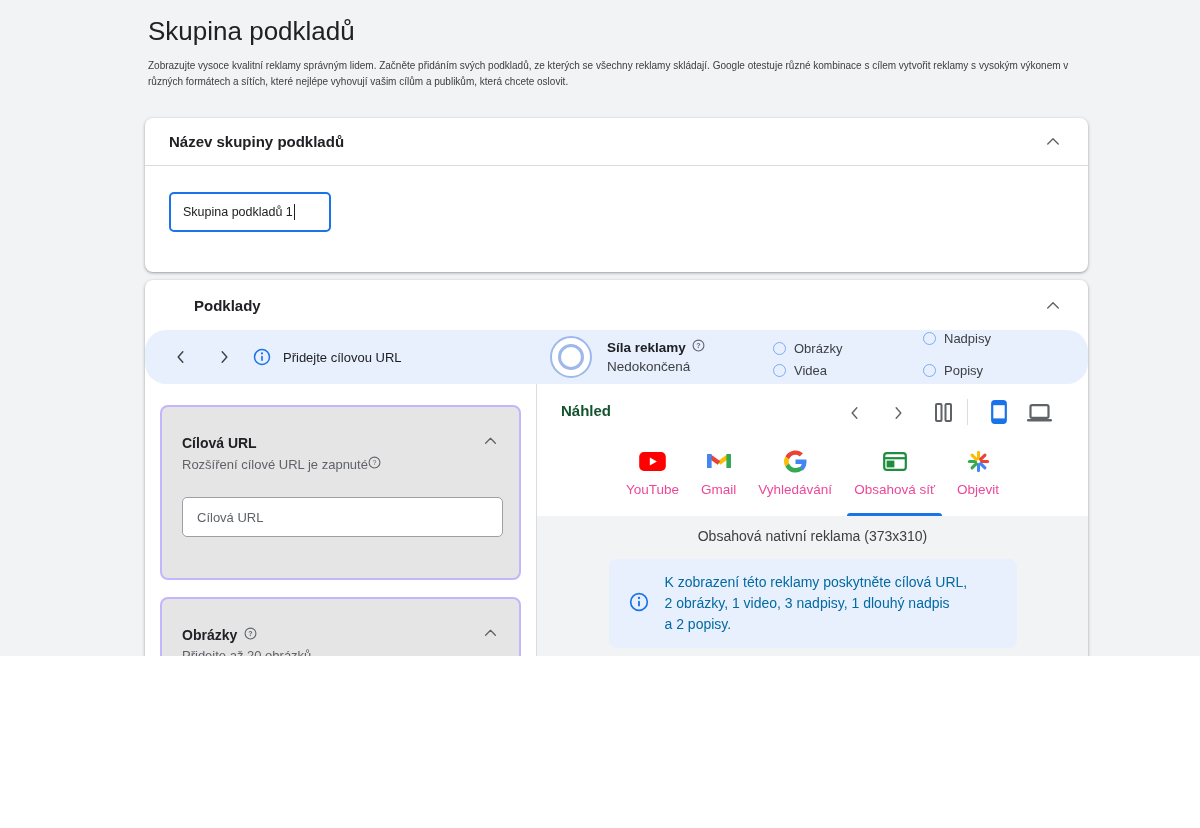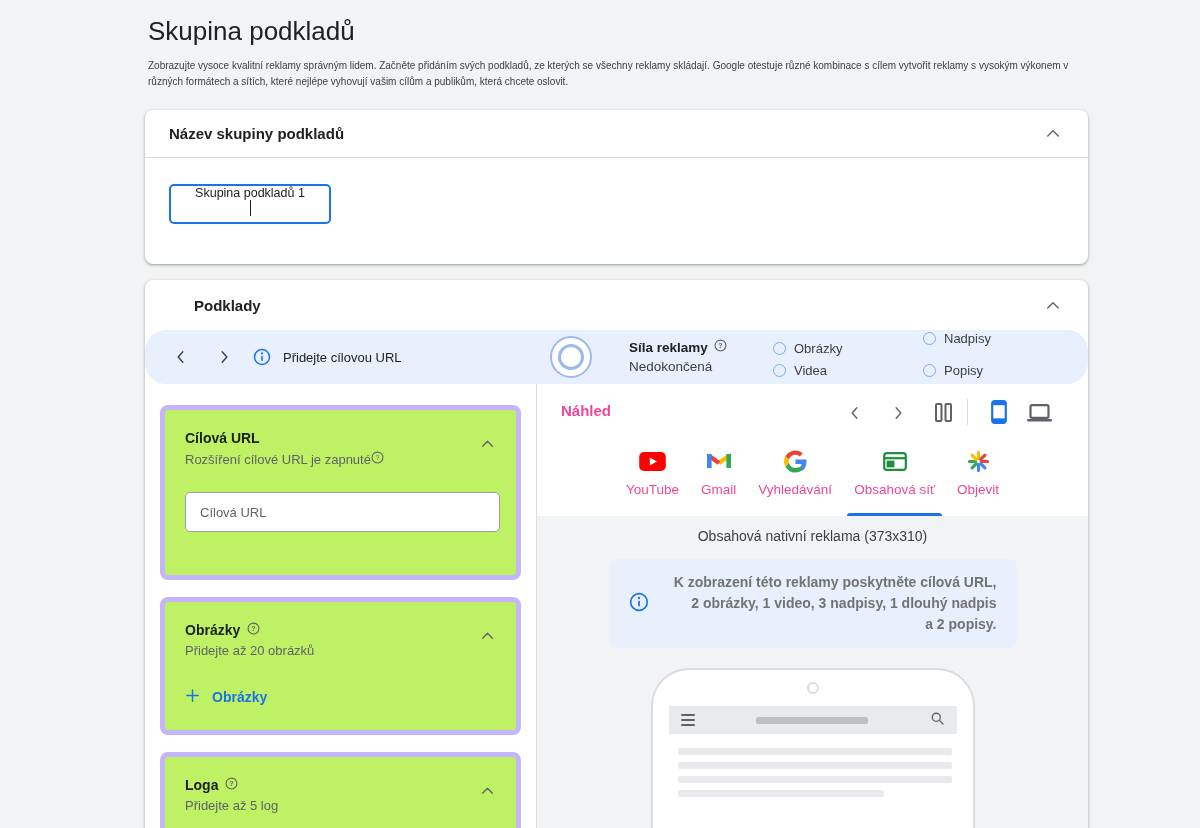--- a/index.html
+++ b/index.html
@@ -1,88 +1,88 @@
 <!DOCTYPE html>
 <html><head>
 <meta charset="utf-8">
 <style>
   * { margin:0; padding:0; box-sizing:border-box; }
   html,body { width:1200px; height:828px; }
   body { font-family:"Liberation Sans", sans-serif; color:#202124; }
-  .app { position:relative; width:1200px; height:828px; background:#f1f3f4; overflow:hidden; }
+  .app { position:relative; width:1200px; height:656px; background:#f1f3f4; overflow:hidden; }
 
   .page-title { position:absolute; left:148px; top:16px; font-size:26px; font-weight:400; color:#202124; }
   .page-desc { position:absolute; left:148px; top:58px; width:945px; font-size:10px; line-height:16px; color:#3c4043; }
 
   .card { position:absolute; left:145px; width:943px; background:#fff; border-radius:8px;
           box-shadow:0 1px 2px 0 rgba(60,64,67,.3), 0 1px 3px 1px rgba(60,64,67,.15); }
-  .card-name { top:110px; height:154px; }
+  .card-name { top:118px; height:154px; }
   .card-assets { top:280px; height:560px; border-bottom-left-radius:0; border-bottom-right-radius:0; }
 
   .card-header { height:48px; display:flex; align-items:center; justify-content:space-between; padding:0 24px; }
   .card-name .card-header { border-bottom:1px solid #dadce0; }
   .card-assets .card-header { height:50px;margin-left:25px; }
   .card-title { font-size:15px; font-weight:700; color:#202124; }
   .collapse-btn { background:none; border:none; cursor:pointer; padding:4px; display:flex; align-items:center; }
 
   .card-name .card-body { padding:26px 24px; }
   .name-input { width:162px; height:40px; border:2px solid #1a73e8; border-radius:5px; display:flex; align-items:center;
-                padding:0 12px; font-size:12.5px; color:#202124; background:#fff; cursor:text;flex-direction:column; }
+                padding:0 12px; font-size:12.5px; color:#202124; background:#fff; cursor:text; }
   .caret { display:inline-block; width:1.5px; height:16px; background:#202124; margin-left:1px; }
 
   .toolbar { position:relative; height:54px; background:#e8f0fe;border-radius:21px; }
   .tb-prev { position:absolute; left:30px; top:20px; } 
   .tb-next { position:absolute; left:74px; top:20px; }
   .tb-prev, .tb-next { background:none; border:none; cursor:pointer; padding:0; display:flex; }
   .tb-info { position:absolute; left:108px; top:18px; }
   .tb-msg { position:absolute; left:138px; top:20px; font-size:13px; color:#202124; }
   .gauge { position:absolute; left:405px; top:6px; width:42px; height:42px; border:2px solid #9db9ec; border-radius:50%;
            background:#fff; display:flex; align-items:center; justify-content:center; }
   .gauge-inner { width:26px; height:26px; border:3.5px solid #9db9ec; border-radius:50%; background:#fff; }
-  .strength { position:absolute; left:462px; top:9px;margin-left:22px; }
+  .strength { position:absolute; left:462px; top:9px; }
   .strength-title { font-size:13.5px; font-weight:700; color:#202124; display:flex; align-items:center; gap:6px; }
   .strength-status { margin-top:4px; font-size:13.5px; color:#3c4043; }
   .filter-item { position:absolute; display:flex; align-items:center; gap:8px; font-size:13px; color:#3c4043; }
   .f0 { left:628px; top:11px; } .f1 { left:628px; top:33px; } .f2 { left:778px; top:1px; } .f3 { left:778px; top:33px; }
   .radio { width:13px; height:13px; border:1.5px solid #7baaf7; border-radius:50%; background:transparent; flex:0 0 auto; }
 
   .content { position:absolute; left:0; right:0; top:104px; bottom:0; }
   .left-col { position:absolute; left:15px; top:21px; width:361px; }
-  .section-card { position:relative; border:5px solid #c4b5fd; border-radius:8px; background:#bef264;
-                  padding:20px 16px 20px 20px; margin-bottom:17px; }
+  .section-card { position:relative; border:2px solid #c4b5fd; border-radius:8px; background:#e5e5e5;
+                  padding:28px 16px 20px 20px; margin-bottom:17px; }
   .sec-url { height:175px; } .sec-images { height:138px; } .sec-logos { height:110px; }
   .sec-title-row { display:flex; align-items:center; gap:7px; font-size:14px; font-weight:700; color:#202124; }
   .sec-subtitle { margin-top:5px; font-size:13px; color:#5f6368; display:flex; align-items:center; }
   .sec-chevron { position:absolute; right:20px; top:24px; background:none; border:none; cursor:pointer; padding:2px; }
   .url-input { margin-top:25px; width:100%; height:40px; border:1px solid #9aa0a6; border-radius:5px; padding:0 14px;
                font-size:13px; color:#202124; font-family:"Liberation Sans",sans-serif; background:#fff; }
   .url-input::placeholder { color:#5f6368; }
   .add-link { margin-top:30px; display:flex; align-items:center; gap:12px; background:none; border:none; cursor:pointer;
               color:#1a73e8; font-size:14px; font-weight:700; font-family:"Liberation Sans",sans-serif; }
 
   .preview-panel { position:absolute; left:391px; top:0; right:0; bottom:0; border-left:1px solid #dadce0; background:#fff; }
   .preview-header { position:relative; height:56px; }
-  .preview-title { position:absolute; left:24px; top:18px; font-size:15px; font-weight:700; color:#ec4899; }
+  .preview-title { position:absolute; left:24px; top:18px; font-size:15px; font-weight:700; color:#14532d; }
   .pv-btn { background:none; border:none; cursor:pointer; padding:0; display:flex; position:absolute; }
   .pv-prev { left:312px; top:22px; } .pv-next { left:356px; top:22px; } .pv-pause { left:398px; top:19px; }
   .pv-divider { position:absolute; left:430px; top:15px; width:1px; height:26px; background:#dadce0; }
   .pv-phone { left:454px; top:16px; } .pv-laptop { left:490px; top:20px; }
 
   .tabs { position:relative; height:76px; display:flex; justify-content:center; gap:4px; }
   .tab { position:relative; display:flex; flex-direction:column; align-items:center; padding:0 9px; cursor:pointer; }
   .tab-icon { margin-top:9px; height:24px; display:flex; align-items:center; }
   .tab-label { margin-top:9px; font-size:13.5px; color:#ec4899; white-space:nowrap; }
   .tab.selected::after { content:""; position:absolute; left:2px; right:2px; bottom:0; height:3px; background:#1a73e8;
                          border-radius:3px 3px 0 0; }
 
   .preview-body { position:absolute; left:0; right:0; top:132px; bottom:0; background:#f1f3f4; overflow:hidden; }
   .format-label { margin-top:12px; text-align:center; font-size:14px; color:#3c4043; }
   .info-box { margin:15px auto 0; width:408px; background:#e8f0fe; border-radius:8px; display:flex; align-items:center;
               gap:16px; padding:13px 20px; }
-  .info-text { flex:1; text-align:right; font-size:14px; line-height:21px; color:#737373;font-weight:bold; }
+  .info-text { flex:1; text-align:left; font-size:14px; line-height:21px; color:#0369a1; }
 
   .phone { position:relative; margin:20px auto 0; width:324px; height:280px; background:#fff;
            border:2px solid #dadce0; border-radius:38px 38px 0 0; }
   .phone-cam { position:absolute; left:50%; top:12px; transform:translateX(-50%); width:12px; height:12px;
                border:2px solid #dadce0; border-radius:50%; }
   .phone-bar { position:absolute; left:16px; right:16px; top:36px; height:28px; background:#e8eaed;
                display:flex; align-items:center; padding:0 12px; }
   .hamburger { display:flex; flex-direction:column; gap:3px; }
   .hamburger span { width:14px; height:2px; background:#5f6368; border-radius:1px; }
   .phone-search-pill { margin:0 auto; width:112px; height:7px; background:#bdc1c6; border-radius:2px; }

